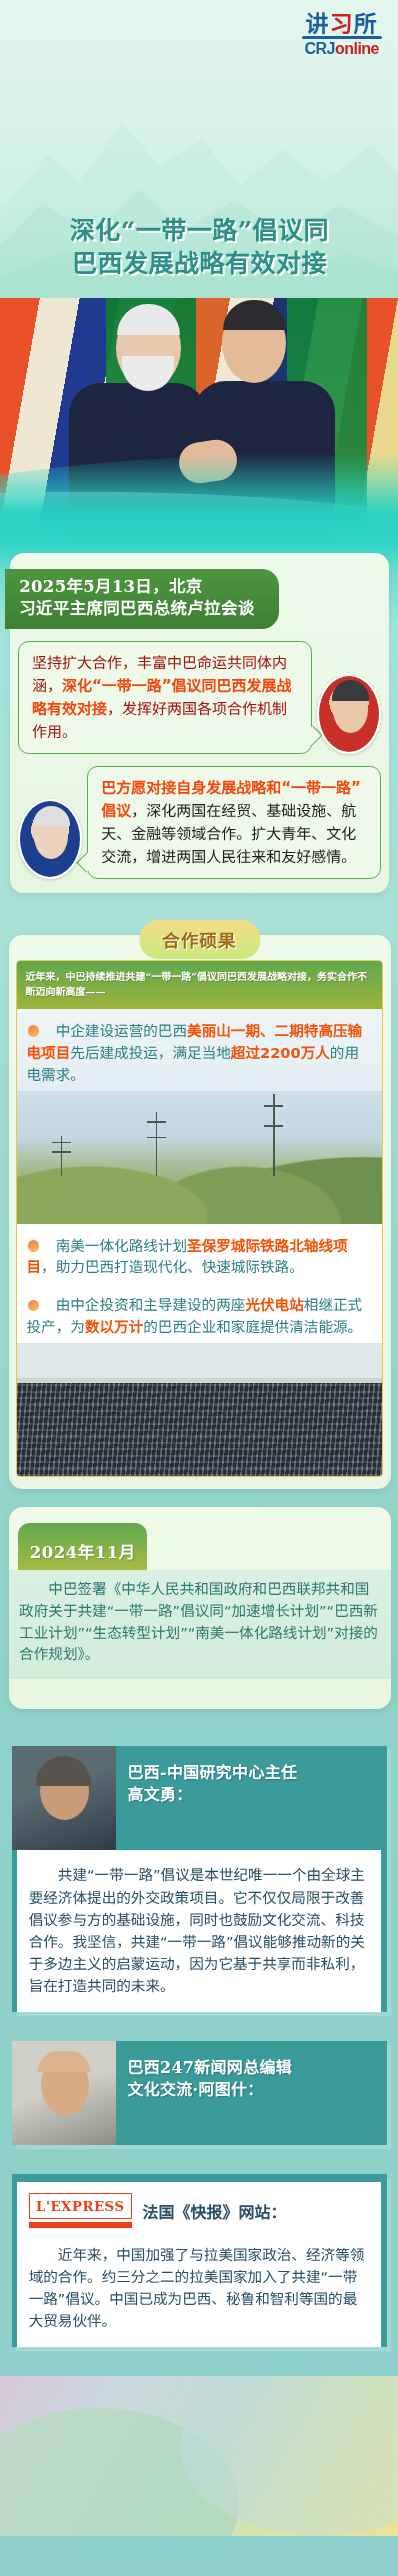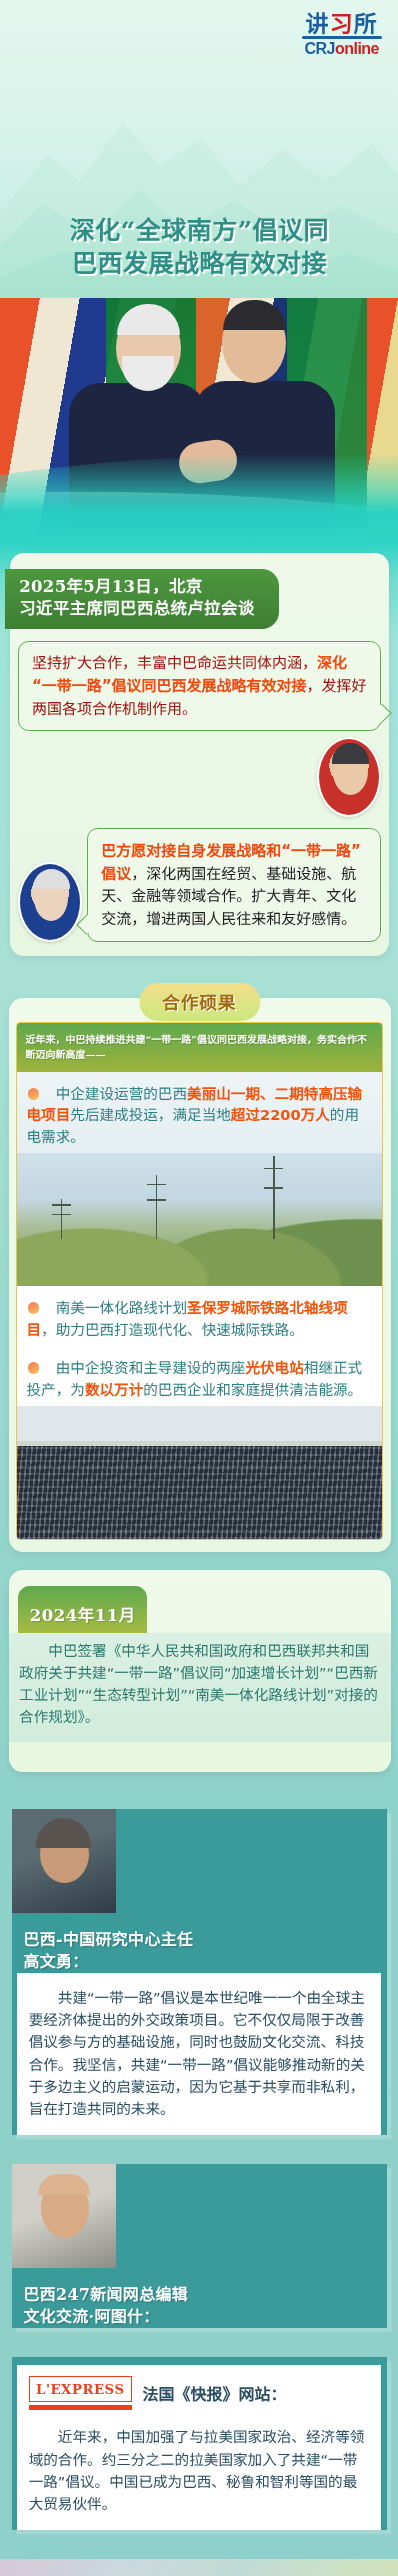--- a/index.html
+++ b/index.html
@@ -115,21 +115,21 @@
     background:#eef9ea;
     border-radius: 10.6px;
     padding: 10.6px 12.8px 9.6px;
     font-size: 15px;
     line-height: 1.52;
     color:#1d1d1d;
     font-family:"DejaVu Sans","Liberation Sans",sans-serif;
   }
   .bubble .hl-orange { color:#f0480d; font-weight:800; }
   .bubble .red-all { color:#a3120f; }
-  .row { display:flex; align-items:flex-end; gap:5.3px; padding: 0 8.5px; margin-top: 11.7px; flex-direction: column; }
+  .row { display:flex; align-items:flex-end; gap:5.3px; padding: 0 8.5px; margin-top: 11.7px; }
   .row.reverse { flex-direction: row-reverse; }
   .bubble-xi { flex: 1; }
   .avatar {
     flex: 0 0 auto;
     width: 64px; height: 80px;
     border-radius: 50%;
     border: 2.1px solid #fff;
     box-shadow: 0 1.1px 3.7px rgba(0,0,0,.18);
     overflow:hidden; position:relative;
   }
@@ -250,21 +250,21 @@
   .experts-wrap {
     background: linear-gradient(180deg,#8fd2c9 0%, #8ecfc8 100%);
     padding: 16px 11.7px 0;
   }
   .expert {
     position:relative;
     margin-bottom: 29px;
     background: #3b9b9b;
     box-shadow: 4.3px 4.3px 0 rgba(255,255,255,.18);
   }
-  .expert-head { display:flex; align-items:flex-start; background:#3b9b9b;flex-direction:column; }
+  .expert-head { display:flex; align-items:flex-start; background:#3b9b9b; }
   .expert-photo { width: 104px; height: 104px; flex:0 0 auto; position:relative; overflow:hidden; }
   .p1 { background: linear-gradient(160deg,#5b6b72 0 40%, #2f3d46 100%); }
   .p1::after{ content:""; position:absolute; left:28px; top:16px; width:49px; height:58px; border-radius:50%; background:#c99a78;}
   .p1::before{ content:""; position:absolute; left:24.5px; top:9.6px; width:55px; height:30px; border-radius:29px 29px 0 0; background:#58534f; z-index:2;}
   .p2 { background: linear-gradient(160deg,#cfcfc8 0 45%, #8d8d86 100%); }
   .p2::after{ content:""; position:absolute; left:29px; top:14px; width:48px; height:60px; border-radius:50%; background:#d8ab85;}
   .p2::before{ content:""; position:absolute; left:26.6px; top:9.6px; width:52px; height:21px; border-radius:26.6px 26.6px 0 0; background:#dcb38c; z-index:2;}
   .expert-name {
     padding: 16px 9.6px 0 11.7px;
     color:#fff;
@@ -320,21 +320,21 @@
 
     <div class="hero-logo">
       <div class="logo-cn">讲<span class="xi">习</span>所</div>
       <div class="logo-underline"></div>
       <div class="logo-cri">
         <span class="c">CR</span><span class="r">J</span><span class="on">online</span>
       </div>
     </div>
 
     <h1 class="hero-title">
-      <span>深化“全球南方”倡议同</span><br>
+      <span>深化“一带一路”倡议同</span><br>
       <span>巴西发展战略有效对接</span>
     </h1>
   </section>
 
   <section class="photo-block">
     <div class="photo-bg"></div>
     <div class="flag-green"></div>
     <div class="flag-green2"></div>
     <div class="flag-yellow"></div>
     <div class="flag-blue"></div>

